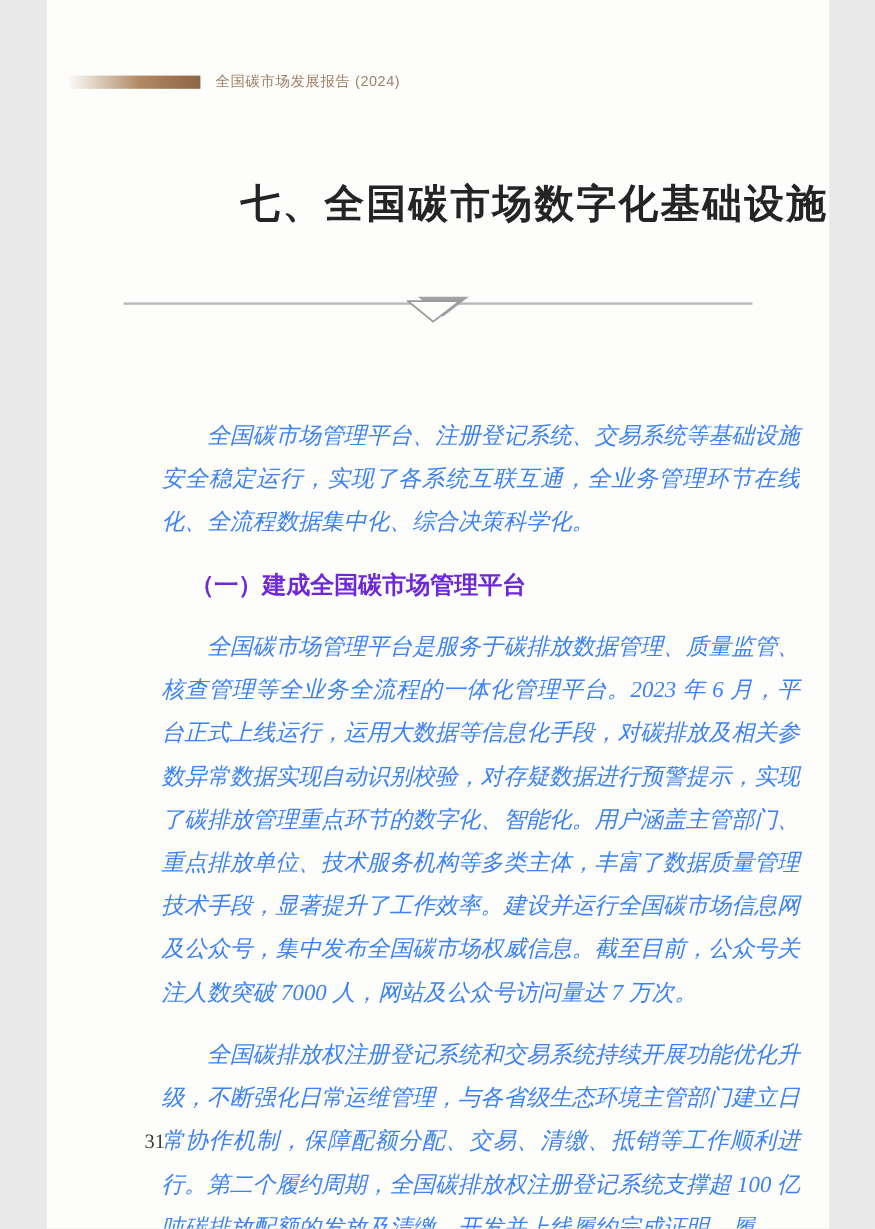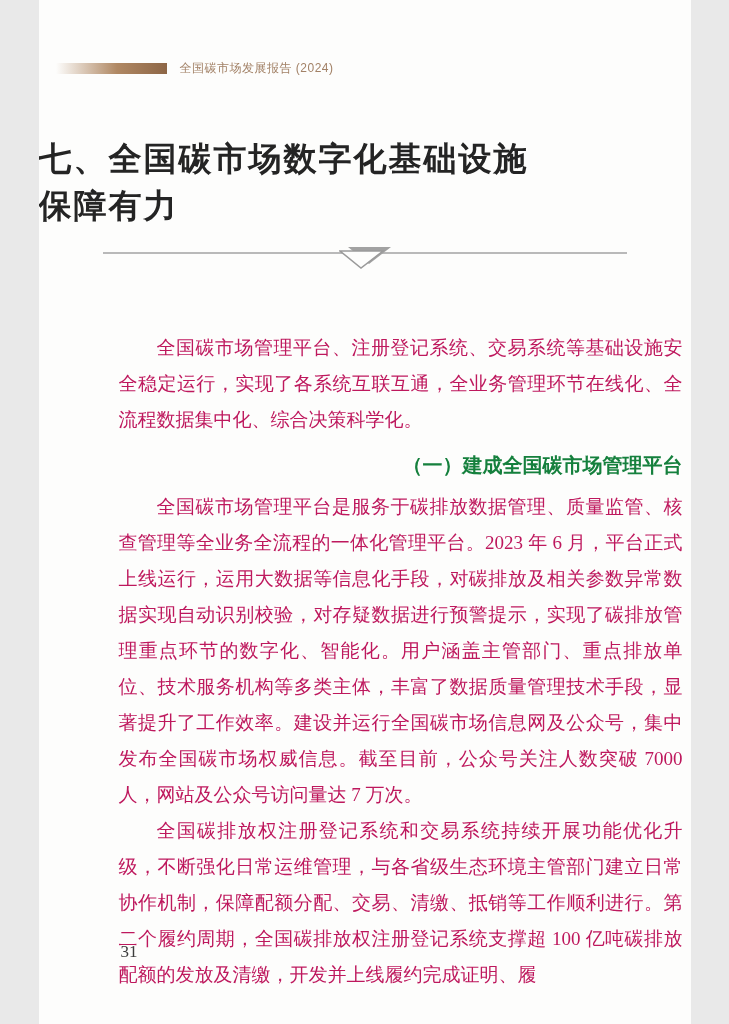--- a/index.html
+++ b/index.html
@@ -31,25 +31,25 @@
     margin-left: 13px;
     font-family: "Liberation Sans", sans-serif;
     font-size: 12px;
     letter-spacing: 0.5px;
     color: #a28166;
   }
 
   
   .doc-title {
     position: absolute;
-    top: 136px;
+    top: 148px;
     left: 0;
     width: 100%;
     margin: 0;
-    text-align: left;
+    text-align: right;
     font-size: 33px;
     line-height: 47px;
     font-weight: bold;
     letter-spacing: 2px;
     color: #242424;
   }
 
   
   .divider {
     position: absolute;
@@ -67,35 +67,35 @@
   }
 
   
   .content {
     position: absolute;
     top: 330px;
     left: 80px;
     width: 564px;
   }
   .content p {
-    margin: 0;
+    margin: 16px;
     font-size: 19px;
     line-height: 36px;
     text-align: justify;
     text-indent: 2em;
-    color: #be185d;
+    color: #3b82f6;
+    font-style: italic;
   }
   .content h2 {
     margin: 9px 0 6px 0;
     font-size: 20px;
     line-height: 36px;
     font-weight: bold;
     text-indent: 2em;
-    color: #15803d;
-    text-align: right;
+    color: #6d28d9;
   }
 
   
   .page-number {
     position: absolute;
     left: 82px;
     top: 942px;
     font-size: 17px;
     color: #3c3c3c;
   }
@@ -105,21 +105,20 @@
 
 <div class="page">
 
   <div class="running-header">
     <div class="accent-bar"></div>
     <span class="header-text">全国碳市场发展报告 (2024)</span>
   </div>
 
   <h1 class="doc-title">
     <span>七、全国碳市场数字化基础设施</span><br>
-    <span>保障有力</span>
   </h1>
 
   <div class="divider">
     <span class="triangle-wrap">
       <svg width="52" height="24" viewBox="0 0 52 24" aria-hidden="true">
         <polygon points="9,0 52,0 30,17" fill="#a2a2a2"></polygon>
         <polygon points="1,4 44,4 22,21" fill="#fdfdfc" stroke="#9a9a9a" stroke-width="1.5"></polygon>
       </svg>
     </span>
   </div>

